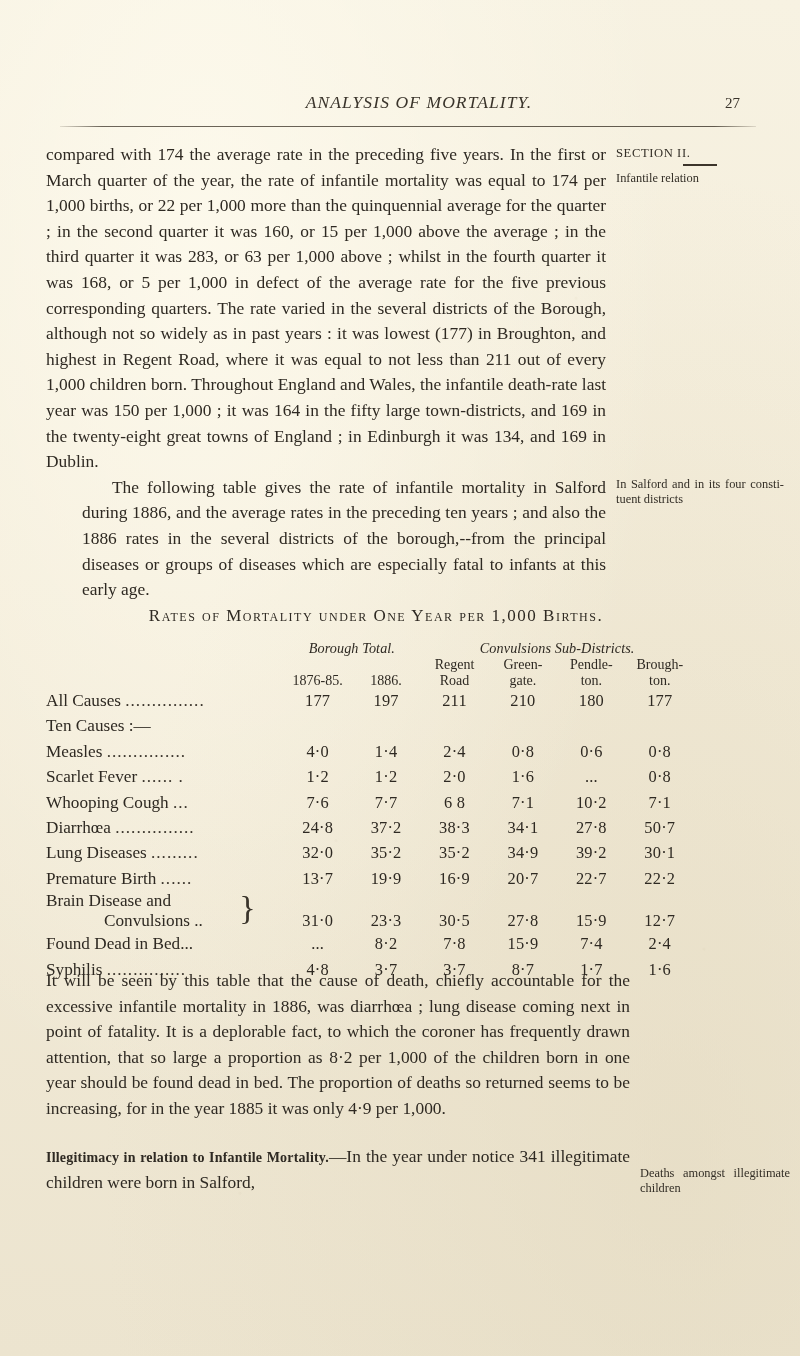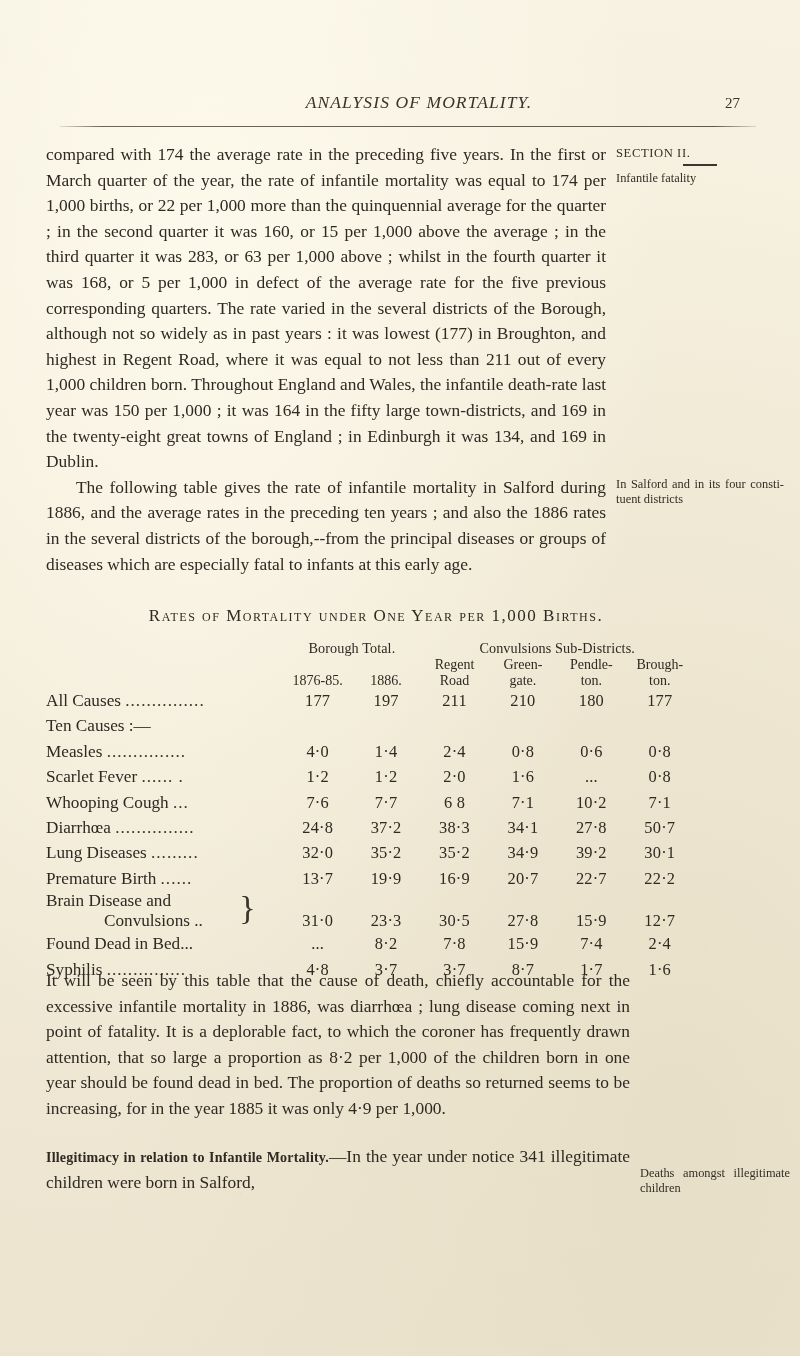--- a/index.html
+++ b/index.html
@@ -87,21 +87,21 @@
   }
   p.para {
     margin: 0;
     font-size: 17.4px;
     line-height: 25.6px;
     text-align: justify;
     color: #2e2922;
     text-indent: 0;
   }
   p.para + p.para { margin-top: 0; }
-  p.indent { text-indent: 30px; margin-top: 9px; }
+  p.indent { text-indent: 30px; margin-top: 9px; margin-left: 36px; }
 
   
   .mnote {
     font-size: 12.4px;
     line-height: 15.4px;
     color: #332e26;
     text-align: justify;
   }
   .mnote-section {
     font-size: 12.6px;
@@ -144,20 +144,21 @@
     vertical-align: bottom;
     font-weight: normal;
   }
   .col-label { width: 236px; text-align: left; }
   .col-num   { width: 68px;  text-align: center; }
   .hdr-group {
     font-size: 14.2px;
     text-align: center;
     padding-bottom: 2px;
     letter-spacing: 0.1px;
+    font-style: italic;
   }
   .hdr-sub {
     font-size: 14px;
     text-align: center;
     line-height: 15.5px;
     padding-bottom: 5px;
   }
   .row-label {
     white-space: nowrap;
     font-size: 17.2px;
@@ -220,21 +221,21 @@
   <div class="head-rule"></div>
 
   <div class="body-col">
     <p class="para">compared with 174 the average rate in the preceding five years. In the first or March quarter of the year, the rate of infantile mortality was equal to 174 per 1,000 births, or 22 per 1,000 more than the quinquennial average for the quarter ; in the second quarter it was 160, or 15 per 1,000 above the average ; in the third quarter it was 283, or 63 per 1,000 above ; whilst in the fourth quarter it was 168, or 5 per 1,000 in defect of the average rate for the five previous corresponding quarters. The rate varied in the several districts of the Borough, although not so widely as in past years : it was lowest (177) in Broughton, and highest in Regent Road, where it was equal to not less than 211 out of every 1,000 children born. Throughout England and Wales, the infantile death-rate last year was 150 per 1,000 ; it was 164 in the fifty large town-districts, and 169 in the twenty-eight great towns of England ; in Edinburgh it was 134, and 169 in Dublin.</p>
     <p class="para indent">The following table gives the rate of infantile mortality in Salford during 1886, and the average rates in the preceding ten years ; and also the 1886 rates in the several districts of the borough,--from the principal diseases or groups of diseases which are especially fatal to infants at this early age.</p>
   </div>
 
   <div class="margin-col" style="top:146px;">
     <div class="mnote mnote-section sc">SECTION II.</div>
     <div class="mnote-rule"></div>
-    <div class="mnote">Infantile fatality</div>
+    <div class="mnote">Infantile relation</div>
   </div>
 
   <div class="margin-col" style="top:477px;">
     <div class="mnote">In Salford and in its four consti-tuent districts</div>
   </div>
 
   <div class="table-wrap">
     <div class="table-title">Rates of Mortality under One Year per 1,000 Births.</div>
     <table class="mort">
       <thead>

